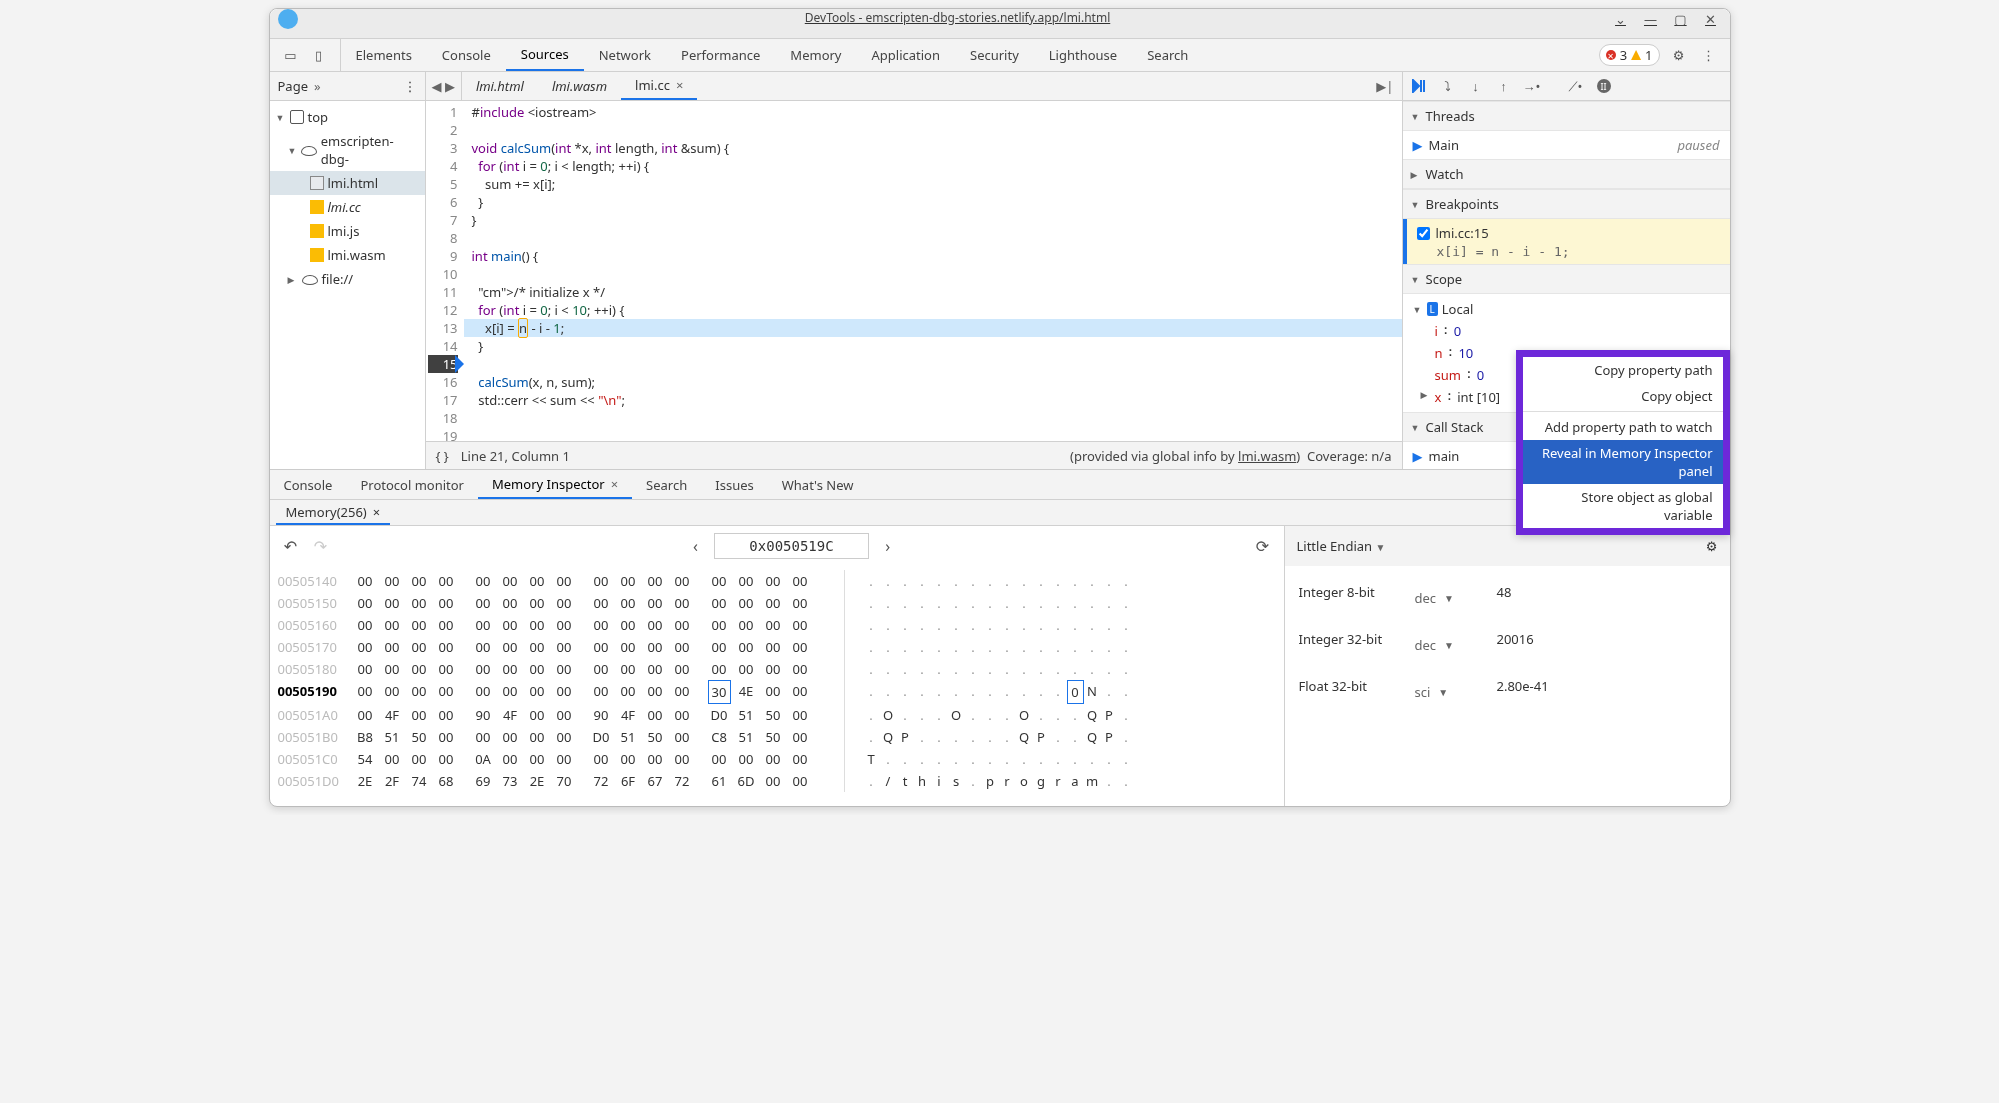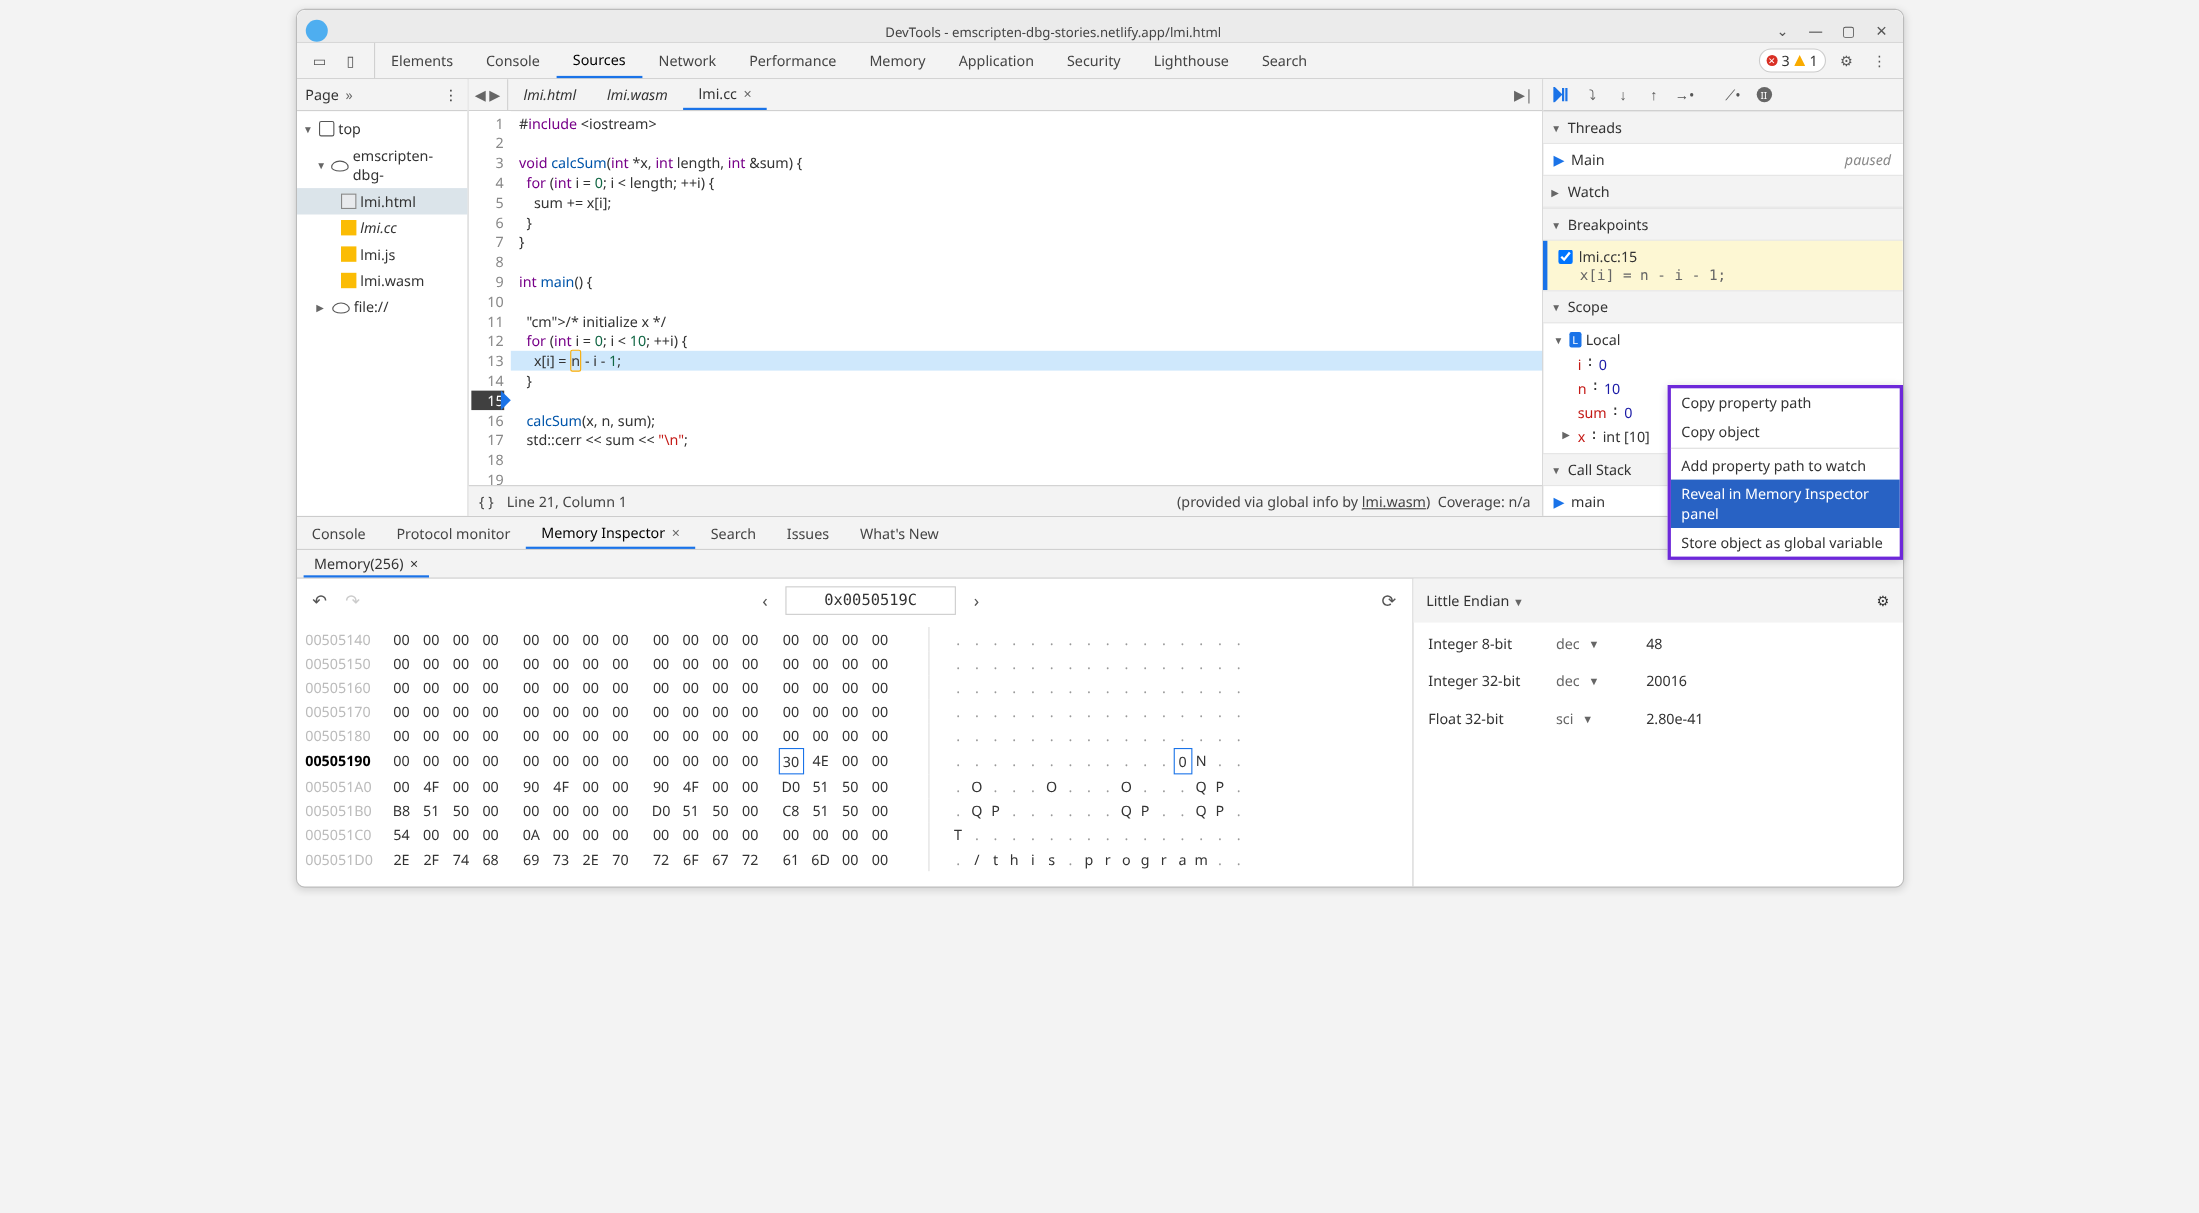--- a/index.html
+++ b/index.html
@@ -1,18 +1,18 @@
 <!DOCTYPE html>
 <html><head>
 <meta charset="utf-8">
 <style>
 *{margin:0;padding:0;box-sizing:border-box;font-family:system-ui,-apple-system,sans-serif;font-size:13px;}
 body{background:#f3f3f3;color:#333;overflow:hidden;}
 .frame{width:1462px;height:799px;background:#fff;border:1px solid #bbb;border-radius:8px;margin:8px auto;display:flex;flex-direction:column;box-shadow:0 2px 8px rgba(0,0,0,0.15);position:relative;}
-.titlebar{height:30px;background:#ebebeb;border-bottom:1px solid #d0d0d0;display:flex;align-items:flex-end;padding:0 8px;border-radius:8px 8px 0 0;}
+.titlebar{height:30px;background:#ebebeb;border-bottom:1px solid #d0d0d0;display:flex;align-items:flex-start;padding:0 8px;border-radius:8px 8px 0 0;text-decoration:underline;}
 .appicon{width:20px;height:20px;background:#4eaef0;border-radius:50%;margin-right:8px;}
 .titlebar-center{flex:1;text-align:center;font-size:12px;color:#444;}
 .titlebar-right{display:flex;gap:8px;}
 .wc{width:22px;height:20px;display:flex;align-items:center;justify-content:center;color:#555;cursor:pointer;}
 
 .toptabs{height:33px;background:#f3f3f3;border-bottom:1px solid #d0d0d0;display:flex;align-items:stretch;}
 .toptabs-left{display:flex;align-items:center;gap:6px;padding:0 10px;border-right:1px solid #d0d0d0;}
 .ticon{width:22px;height:22px;display:flex;align-items:center;justify-content:center;color:#555;}
 .toptabs .tab{padding:0 15px;display:flex;align-items:center;color:#444;cursor:pointer;}
 .toptabs .tab.active{border-bottom:2px solid #1a73e8;color:#000;}
@@ -76,21 +76,21 @@
 .scope{padding:4px 10px;}
 .scope .row{font-family:monospace;padding:2px 0 2px 22px;display:flex;gap:4px;}
 .scope .local{display:flex;gap:4px;align-items:center;padding:2px 0;}
 .scope .L{background:#1a73e8;color:#fff;font-size:10px;padding:0 3px;border-radius:2px;}
 .vname{color:#c41a16;}
 .vnum{color:#1a1aa6;}
 .frame-row{display:flex;padding:5px 10px;gap:6px;align-items:center;}
 .frame-row .ar{color:#1a73e8;}
 .frame-row .loc{margin-left:auto;color:#888;}
 
-.ctxmenu{position:absolute;background:#fff;border:3px solid #6d28d9;box-shadow:0 2px 8px rgba(0,0,0,0.2);z-index:100;font-size:11px;min-width:148px;}
+.ctxmenu{position:absolute;background:#fff;border:7px solid #6d28d9;box-shadow:0 2px 8px rgba(0,0,0,0.2);z-index:100;font-size:11px;min-width:148px;text-align:right;}
 .ctxmenu .mi{padding:4px 10px;cursor:pointer;}
 .ctxmenu .mi.sel{background:#2862c4;color:#fff;}
 .ctxmenu .sep{height:1px;background:#ddd;margin:2px 0;}
 
 .bottom{border-top:1px solid #ccc;display:flex;flex-direction:column;}
 .btabs{height:30px;background:#f3f3f3;border-bottom:1px solid #d0d0d0;display:flex;align-items:stretch;}
 .btab{padding:0 14px;display:flex;align-items:center;gap:6px;cursor:pointer;color:#444;}
 .btab.active{border-bottom:2px solid #1a73e8;color:#000;}
 .btab .x{color:#666;}
 .btabs .close{margin-left:auto;padding:0 10px;display:flex;align-items:center;cursor:pointer;color:#666;font-size:16px;}
@@ -110,21 +110,21 @@
 .hexb.hl{border:1px solid #1a73e8;}
 .hexasc{margin-left:18px;display:flex;gap:0;border-left:1px solid #ddd;padding-left:18px;}
 .asc{min-width:17px;text-align:center;color:#999;}
 .asc.ch{color:#333;}
 .asc.hl{border:1px solid #1a73e8;}
 .memright{width:445px;display:flex;flex-direction:column;}
 .memhead{height:40px;background:#f3f3f3;display:flex;align-items:center;padding:0 12px;gap:6px;}
 .valrows{padding:10px 14px;display:flex;flex-direction:column;gap:16px;}
 .valrow{display:flex;align-items:center;}
 .valrow .lbl{min-width:116px;}
-.valrow .sel{min-width:82px;color:#666;display:flex;align-items:center;gap:8px;}
+.valrow .sel{min-width:82px;color:#666;display:flex;align-items:center;gap:8px;margin-top:13px;}
 .valrow .val{min-width:100px;}
 .chev{font-size:10px;color:#666;}
 </style>
 </head>
 <body>
 
 <div class="frame">
   <div class="titlebar">
     <div class="appicon"></div>
     <div class="titlebar-center">DevTools - emscripten-dbg-stories.netlify.app/lmi.html</div>

